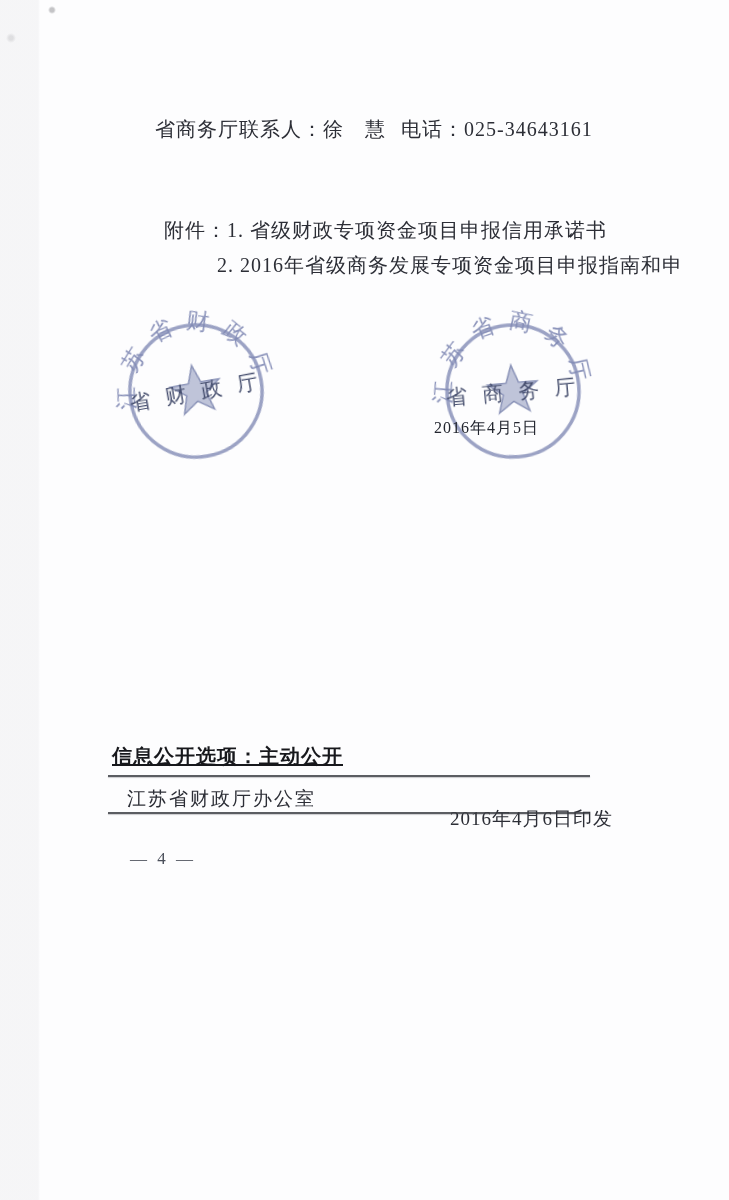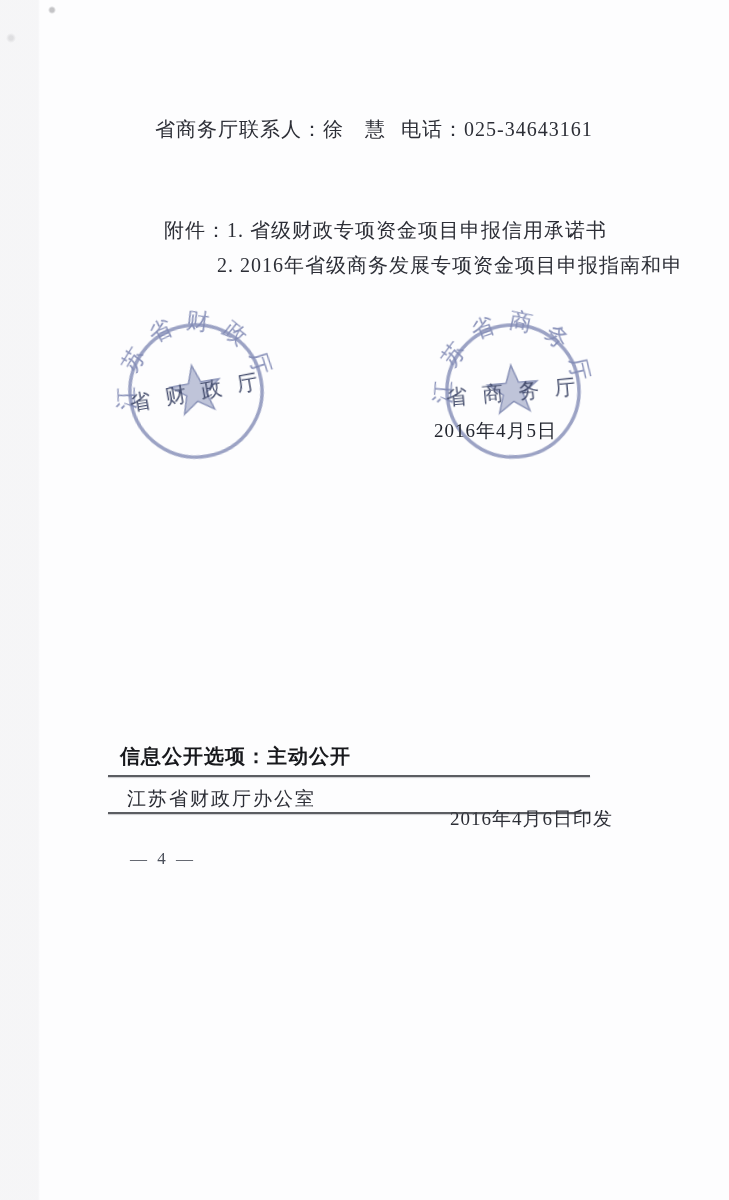--- a/index.html
+++ b/index.html
@@ -30,21 +30,21 @@
   .contact-label { position: absolute; left: 155px; top: 0; }
   .contact-phone { position: absolute; left: 401px; top: 0; }
   .attach-line { white-space: nowrap; }
 
   
   .seal-svg { position: absolute; width: 170px; height: 170px; filter: blur(0.4px); }
   .seal-left  { left: 111px; top: 306px; transform: rotate(-10deg); }
   .seal-right { left: 428px; top: 306px; transform: rotate(-5deg); }
   .seal-date {
     position: absolute; left: 434px; top: 418px;
-    font-size: 19px; letter-spacing: 1px;
+    font-size: 16px; letter-spacing: 1px;
     color: #23262f; white-space: nowrap;
   }
 
   
   .disclosure {
     font-family: "Liberation Sans", "DejaVu Sans", sans-serif;
     font-weight: bold; font-size: 20px; letter-spacing: 1px;
     color: #17181c; white-space: nowrap;
   }
   .rule {
@@ -86,21 +86,21 @@
     <path id="arcR" d="M 26.7 106.2 A 62 62 0 1 1 143.3 106.2" fill="none"></path>
     <text font-size="23" letter-spacing="12" fill="#8089b4" opacity="0.9" font-family="Liberation Serif, DejaVu Serif, serif">
       <textPath href="#arcR" startOffset="14">江苏省商务厅</textPath>
     </text>
     <polygon points="85,59 91.2,76.5 109.7,77 95,88.2 100.3,106 85,95.5 69.7,106 75,88.2 60.3,77 78.8,76.5" fill="rgba(130,140,180,0.5)" stroke="rgba(120,130,172,0.8)" stroke-width="1.5"></polygon>
     <text x="85" y="93" text-anchor="middle" font-size="21" letter-spacing="5" fill="#3c4566" opacity="0.92" font-family="Liberation Serif, DejaVu Serif, serif">省 商 务 厅</text>
   </svg>
 
   <div class="seal-date">2016年4月5日</div>
 
-  <div class="abs disclosure" style="left:120px; top:743px;">信息公开选项：主动公开</div>
+  <div class="abs disclosure" style="left:112px; top:743px;text-decoration:underline;">信息公开选项：主动公开</div>
   <div class="rule" style="top:775px;"></div>
   <div class="abs" style="left:0; top:786px; width:588px; height:26px;padding-left:40px;">
     <span class="cjk office-line abs" style="left:127px; top:0; letter-spacing:2px;">江苏省财政厅办公室</span>
     <span class="cjk office-line abs" style="left:450px; top:0;margin-top:20px;">2016年4月6日印发</span>
   </div>
   <div class="rule" style="top:812px;"></div>
 
   <div class="abs page-number" style="left:130px; top:849px;">— 4 —</div>
 
 </div>

